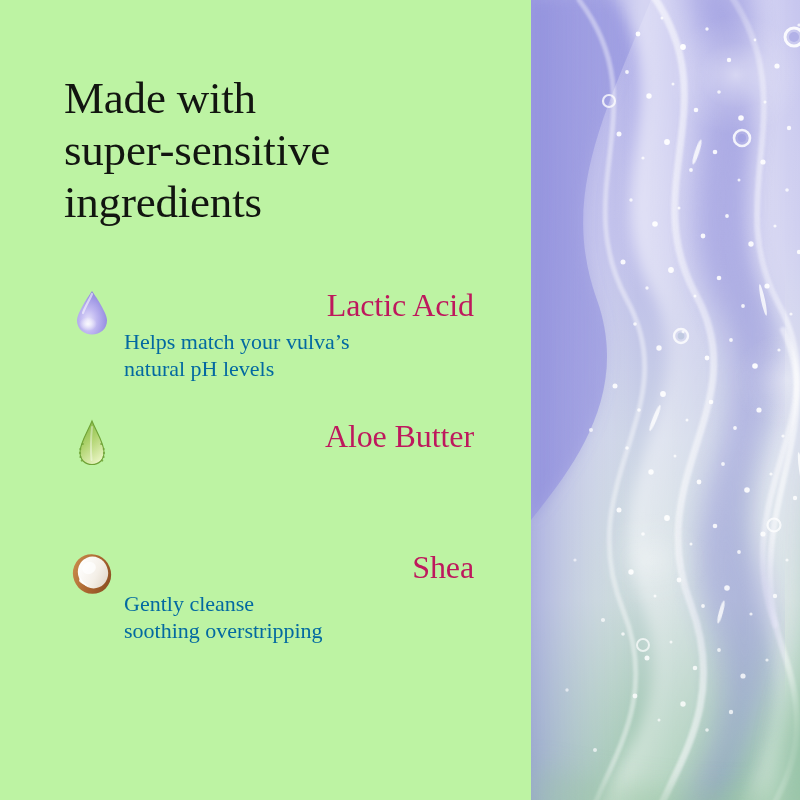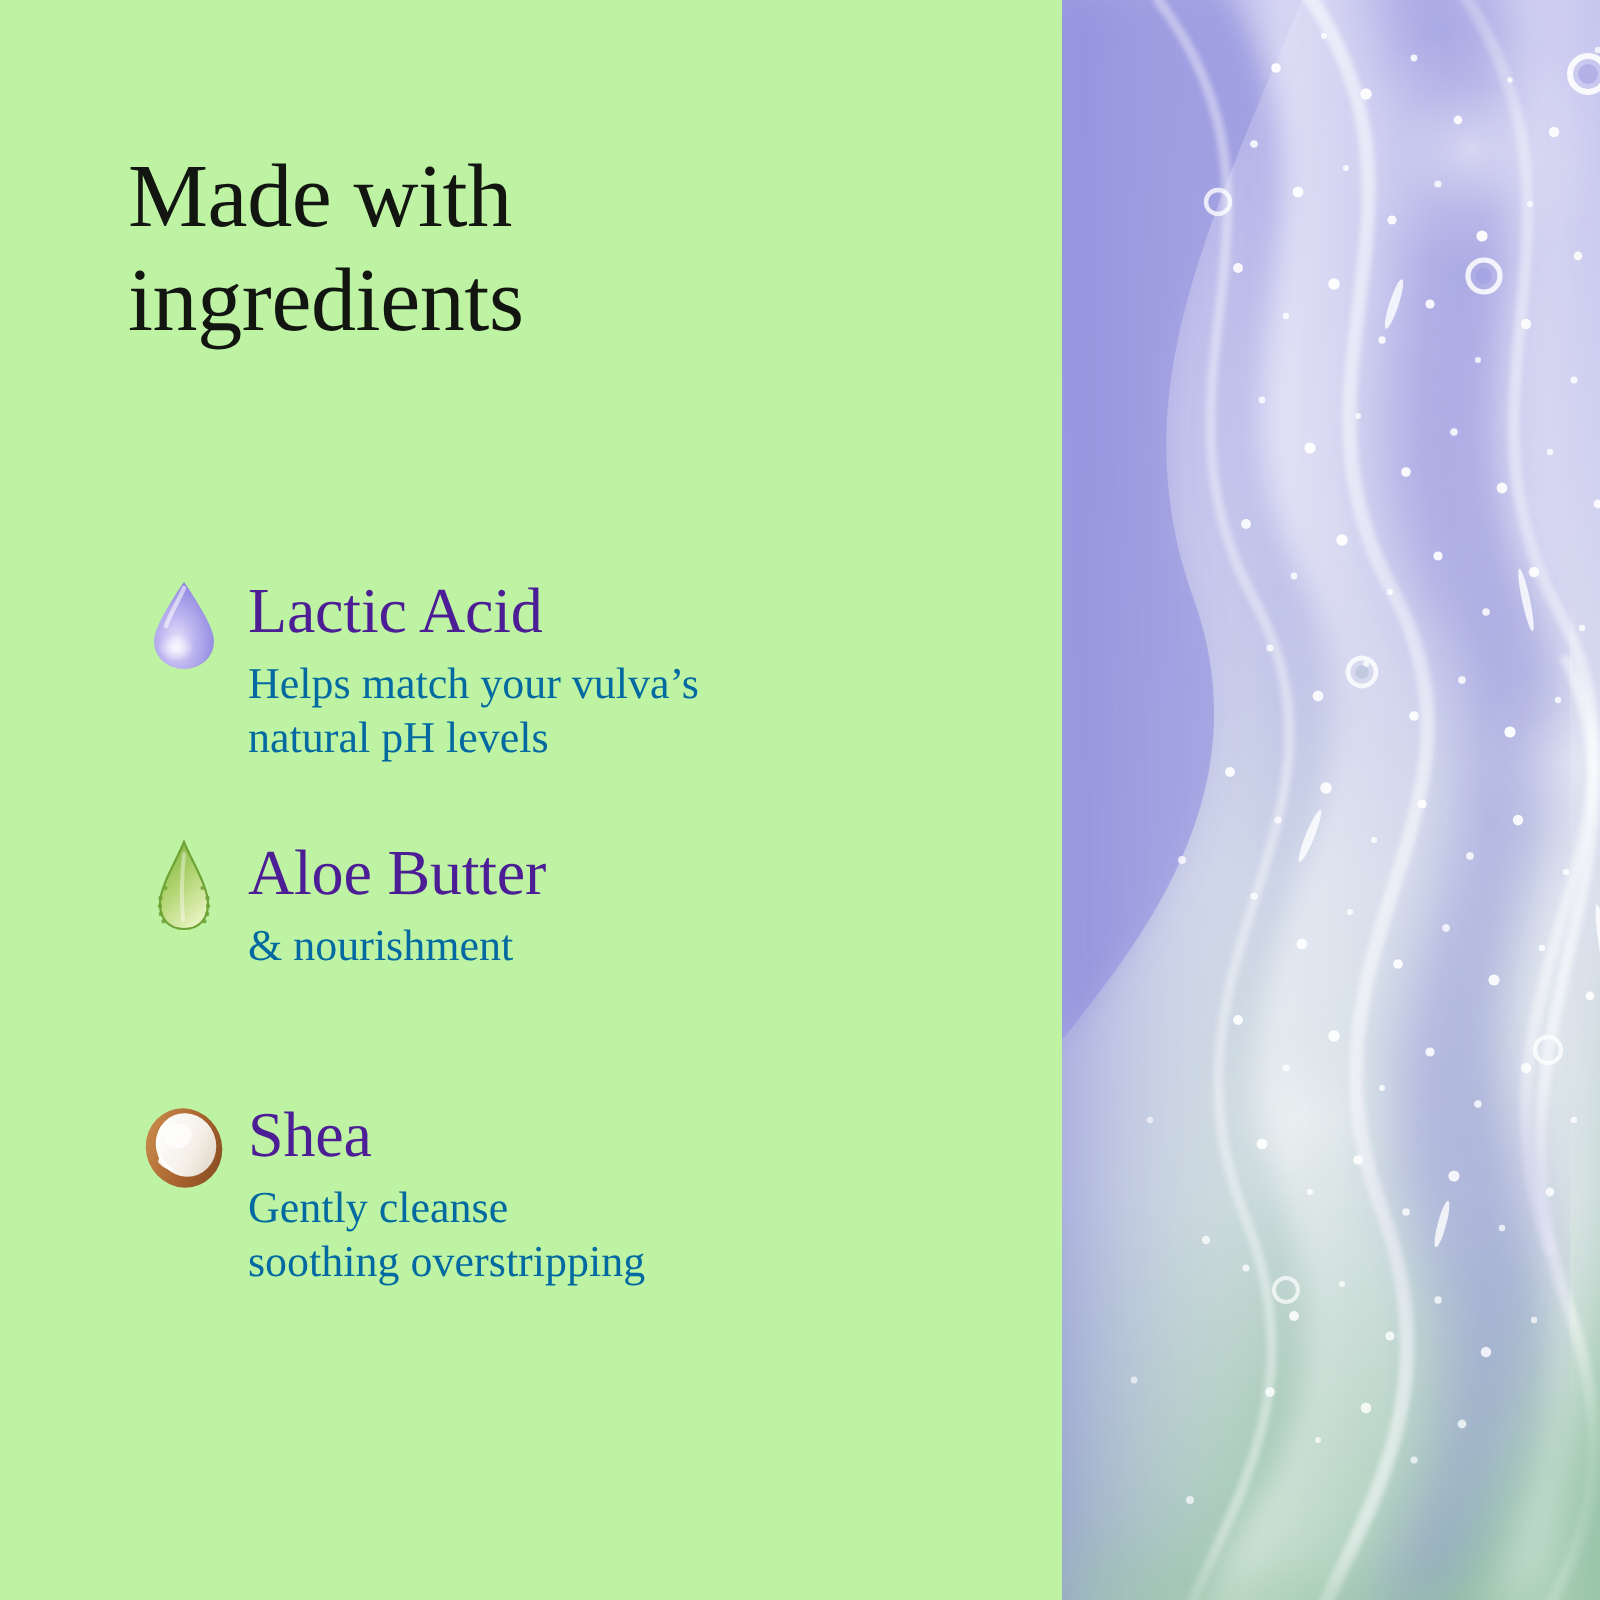--- a/index.html
+++ b/index.html
@@ -61,23 +61,24 @@
     width:44px;
     height:48px;
   }
   .ing-body{
     padding-left:60px;
   }
   .ing-name{
     font-family:"Liberation Serif", serif;
     font-size:32px;
     line-height:38px;
-    color:#4c1d95;
+    color:#be185d;
     letter-spacing:-0.1px;
     margin-bottom:4px;
+    text-align:right;
   }
   .ing-desc{
     font-family:"Liberation Serif", serif;
     font-size:22px;
     line-height:27px;
     color:#0369a1;
   }
   .ing-desc span{ display:block; white-space:nowrap; }
 
   
@@ -95,20 +96,21 @@
 </style>
 </head>
 <body>
 
 <div class="canvas">
 
   <div class="left-panel">
 
     <div class="headline">
       <span class="hl-line">Made with</span>
+      <span class="hl-line">super-sensitive</span>
       <span class="hl-line">ingredients</span>
     </div>
 
     <div class="ingredients">
 
       <div class="ingredient">
         <div class="ing-icon">
           <svg class="icon-svg" viewBox="0 0 44 48" xmlns="http://www.w3.org/2000/svg">
             <defs>
               <radialGradient id="dropG" cx="38%" cy="68%" r="68%">
@@ -157,21 +159,20 @@
                 <circle cx="32.2" cy="41.6" r="1.1"></circle>
               <circle cx="12.8" cy="25" r="1.0"></circle>
                 <circle cx="31.2" cy="25" r="1.0"></circle>
             </g>
             <path d="M22 8 C21 18 20.5 30 21.5 41" stroke="#FFFFFF" stroke-opacity=".40" stroke-width="2" fill="none" stroke-linecap="round"></path>
           </svg>
         </div>
         <div class="ing-body">
           <div class="ing-name">Aloe Butter</div>
           <div class="ing-desc">
-            <span>&amp; nourishment</span>
           </div>
         </div>
       </div>
 
       <div class="ingredient">
         <div class="ing-icon">
           <svg class="icon-svg" viewBox="0 0 44 48" xmlns="http://www.w3.org/2000/svg">
             <defs>
               <linearGradient id="shellG" x1="10%" y1="10%" x2="90%" y2="90%">
                 <stop offset="0%" stop-color="#C98B4B"></stop>

